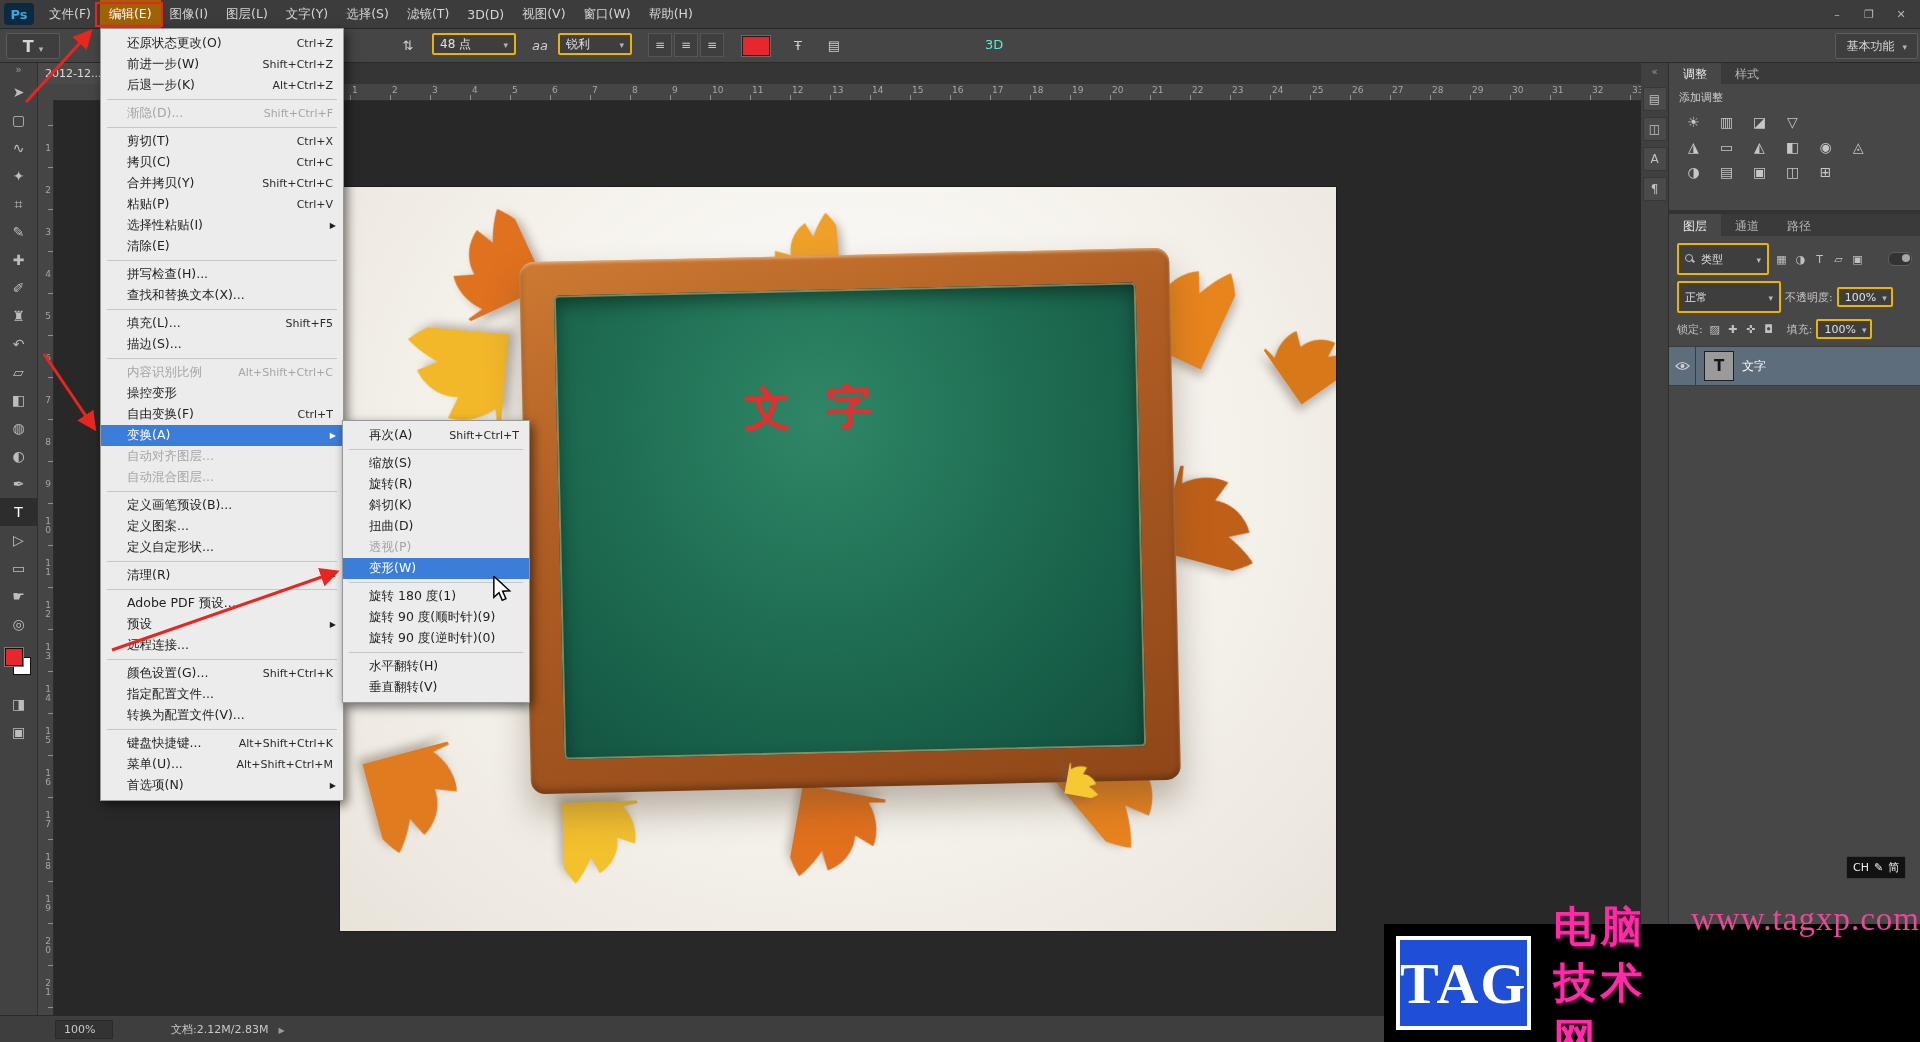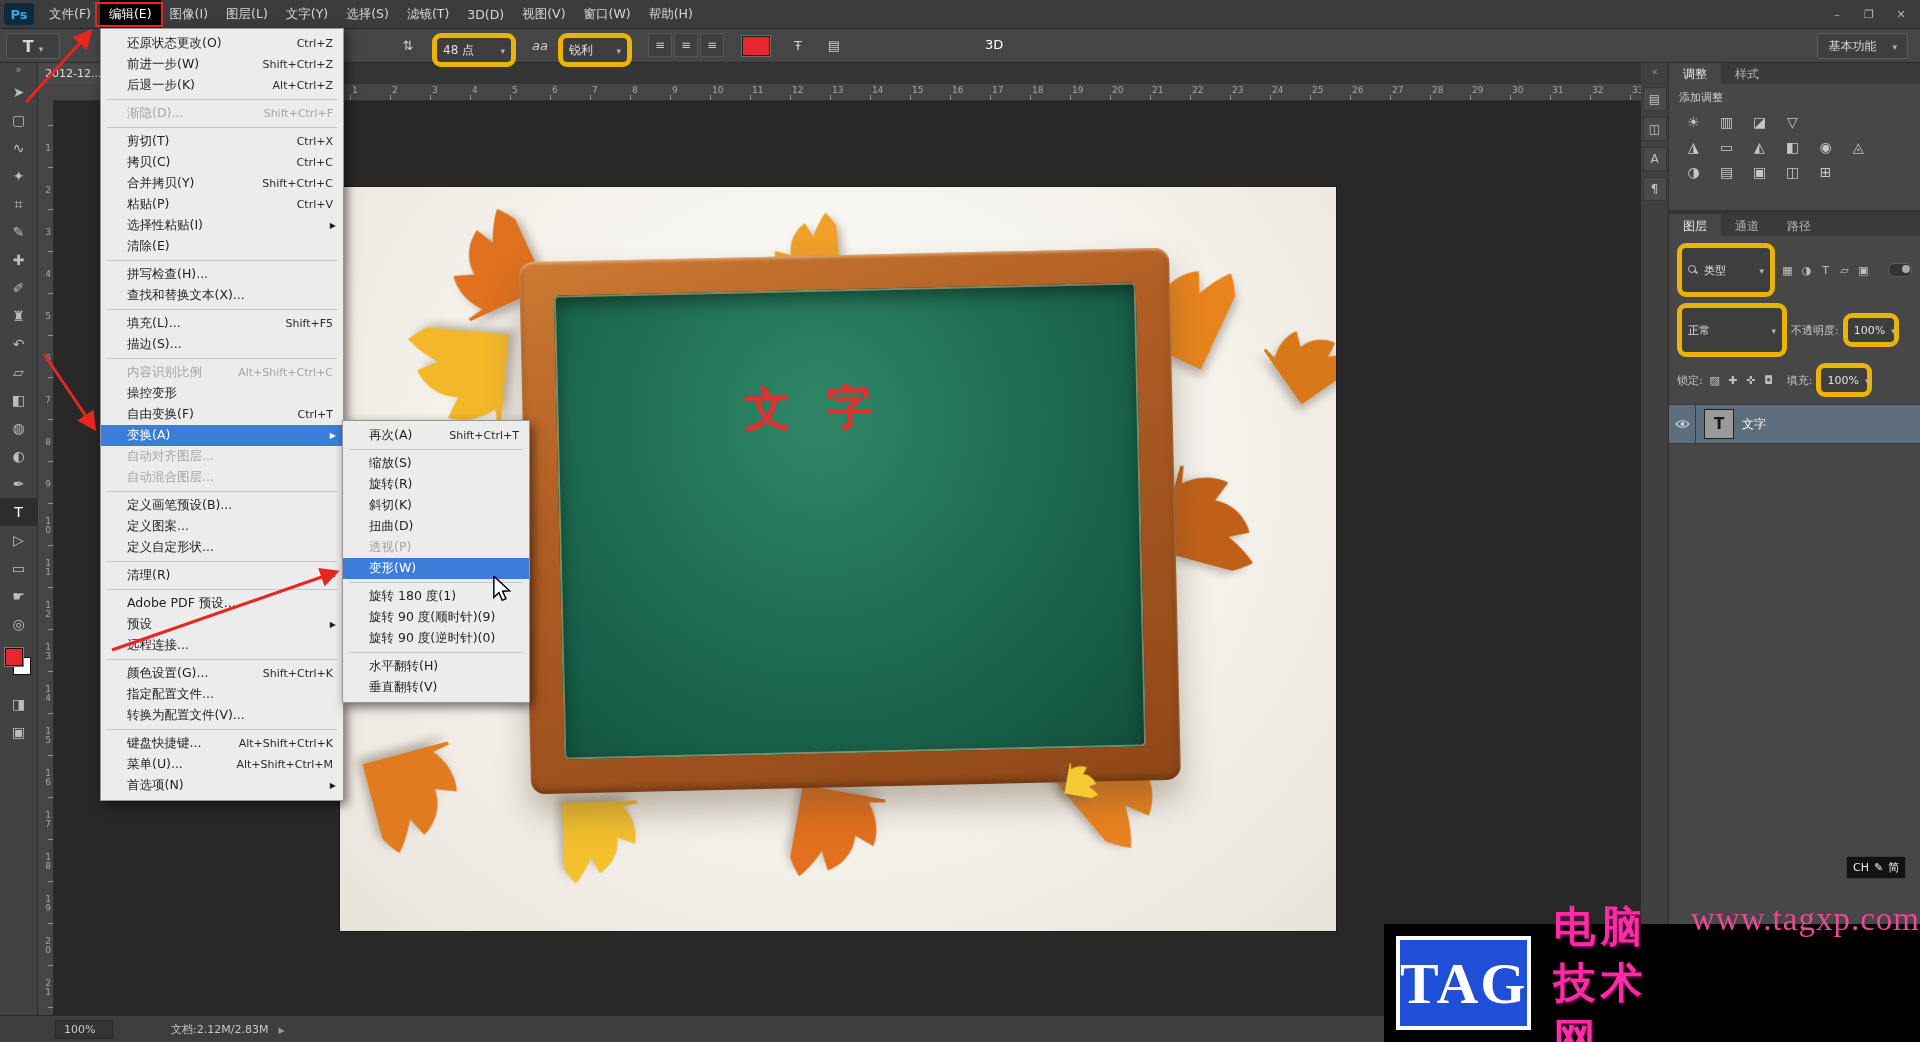--- a/index.html
+++ b/index.html
@@ -5,40 +5,40 @@
   html,body{margin:0;padding:0;background:#1a1a1a}
   #app{position:relative;width:1920px;height:1042px;background:#2b2b2b;overflow:hidden;
        font-family:"DejaVu Sans","Liberation Sans",sans-serif;-webkit-font-smoothing:antialiased;user-select:none}
   
   .menubar{position:absolute;left:0;top:0;right:0;height:28px;background:#3c3c3c;border-bottom:1px solid #272727;
            display:flex;align-items:center;color:#d6d6d6;font-size:12.5px;z-index:20}
   .ps-logo{width:30px;height:22px;margin: 0 6px 0 4px;background:#0b2a40;color:#39a8e0;font-weight:bold;
            display:flex;align-items:center;justify-content:center;font-size:13px;border-radius:4px}
   .menus{display:flex;height:100%}
   .menu-item{padding:0 9px;display:flex;align-items:center;cursor:default}
-  .menu-item.active{background:#000000;color:#fff}
+  .menu-item.active{background:#a16207;color:#fff}
   .wincontrols{margin-left:auto;display:flex;gap:14px;padding-right:10px}
   .wc{color:#b5b5b5;font-size:11px;width:18px;text-align:center;cursor:default}
   
   .optionsbar{position:absolute;left:0;top:28px;right:0;height:34px;background:#454545;border-bottom:1px solid #2a2a2a;z-index:10;color:#d6d6d6}
   .optionsbar>div{position:absolute;top:5px}
   .ob-preset{left:6px;width:52px;height:24px;background:#3e3e3e;border:1px solid #5b5b5b;border-radius:2px;
              display:flex;align-items:center;justify-content:center;gap:5px;font-weight:bold}
   .ob-icon{height:24px;min-width:24px;display:flex;align-items:center;justify-content:center;font-size:13px;color:#cfcfcf}
-  .combo{height:22px;background:#3e3e3e;border:5px solid #eab308;border-radius:9px;display:flex;align-items:center;
-         padding:12px 6px;font-size:12px;color:#e0e0e0;gap:6px}
+  .combo{height:22px;background:#3e3e3e;border:2px solid #eab308;border-radius:2px;display:flex;align-items:center;
+         padding:4px 6px;font-size:12px;color:#e0e0e0;gap:6px}
   .combo .grow{flex:1}
   .caret::after{content:"▾";font-size:9px;color:#b5b5b5}
   .align-group{display:flex;gap:2px}
   .align-btn{width:22px;height:22px;border:1px solid #565656;background:#3e3e3e;color:#c9c9c9;
              display:flex;align-items:center;justify-content:center;font-size:12px}
   .ob-swatch{width:26px;height:18px;top:8px!important;border:1px solid #1d1d1d;box-shadow:0 0 0 1px #6a6a6a}
-  .ob-3d{left:985px;top:9px!important;color:#ffffff;font-size:13px}
-  .ob-workspace{right:12px;height:24px;background:#3e3e3e;border:1px solid #5d5d5d;border-radius:2px;
-                display:flex;align-items:center;gap:16px;padding:0 10px;font-size:12px}
+  .ob-3d{left:985px;top:9px!important;color:#5eead4;font-size:13px}
+  .ob-workspace{right:2px;height:24px;background:#3e3e3e;border:1px solid #5d5d5d;border-radius:2px;
+                display:flex;align-items:center;gap:8px;padding:0 10px;font-size:12px}
   
   .toolstrip{position:absolute;left:0;top:62px;bottom:26px;width:37px;background:#424242;border-right:1px solid #2f2f2f;z-index:5}
   .ts-collapse{height:16px;text-align:center;color:#9d9d9d;font-size:10px;line-height:16px}
   .tool{height:28px;display:flex;align-items:center;justify-content:center;color:#bdbdbd;font-size:14px;cursor:default}
   .tool.active{background:#2d2d2d;color:#ffffff}
   .swatches{position:relative;height:46px;margin-top:6px}
   .sw-bg{position:absolute;left:13px;top:13px;width:16px;height:16px;background:#fff;border:1px solid #111}
   .sw-fg{position:absolute;left:5px;top:4px;width:16px;height:16px;border:1px solid #111;box-shadow:0 0 0 1px #7c7c7c}
   
   .tabbar{position:absolute;left:37px;top:62px;width:1604px;height:22px;background:#353535;border-bottom:1px solid #2a2a2a}

